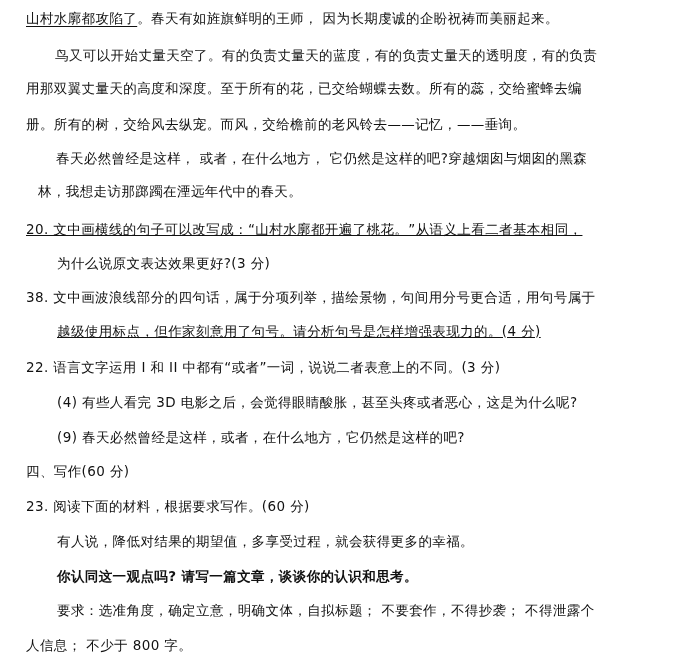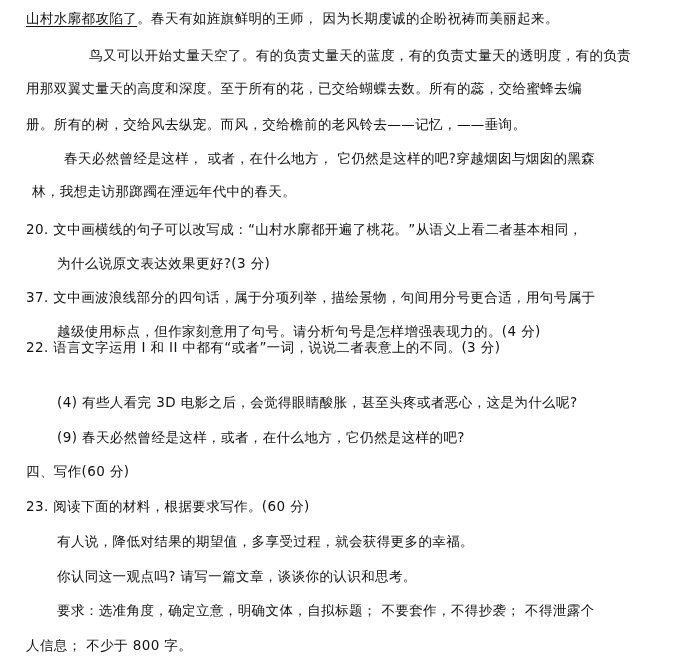--- a/index.html
+++ b/index.html
@@ -8,33 +8,33 @@
   .line { position: absolute; white-space: nowrap; line-height: 18px; letter-spacing: 0.4px; }
   .u { text-decoration: underline; text-underline-offset: 3px; }
 </style>
 </head>
 <body>
 
 <div>
   <div class="line" style="left:26px; top:9px;text-align:center;">
     <span class="u">山村水廓都攻陷了</span><span>。春天有如旌旗鲜明的王师，  因为长期虔诚的企盼祝祷而美丽起来。</span>
   </div>
-  <div class="line" style="left:55px; top:46px;margin-left:34px;">鸟又可以开始丈量天空了。有的负责丈量天的蓝度，有的负责丈量天的透明度，有的负责</div>
+  <div class="line" style="left:55px; top:46px;">鸟又可以开始丈量天空了。有的负责丈量天的蓝度，有的负责丈量天的透明度，有的负责</div>
   <div class="line" style="left:26px; top:79px;">用那双翼丈量天的高度和深度。至于所有的花，已交给蝴蝶去数。所有的蕊，交给蜜蜂去编</div>
   <div class="line" style="left:26px; top:115px;">册。所有的树，交给风去纵宠。而风，交给檐前的老风铃去——记忆，——垂询。</div>
-  <div class="line" style="left:64px; top:149px;text-align:right;">春天必然曾经是这样，  或者，在什么地方，  它仍然是这样的吧?穿越烟囱与烟囱的黑森</div>
-  <div class="line" style="left:32px; top:182px;">林，我想走访那踯躅在湮远年代中的春天。</div>
+  <div class="line" style="left:56px; top:149px;text-align:right;">春天必然曾经是这样，  或者，在什么地方，  它仍然是这样的吧?穿越烟囱与烟囱的黑森</div>
+  <div class="line" style="left:38px; top:182px;">林，我想走访那踯躅在湮远年代中的春天。</div>
 
-  <div class="line" style="left:26px; top:220px;">20.  文中画横线的句子可以改写成：“山村水廓都开遍了桃花。”从语义上看二者基本相同，</div>
+  <div class="line" style="left:26px; top:220px;text-decoration:underline;">20.  文中画横线的句子可以改写成：“山村水廓都开遍了桃花。”从语义上看二者基本相同，</div>
   <div class="line" style="left:57px; top:254px;">为什么说原文表达效果更好?(3 分)</div>
-  <div class="line" style="left:26px; top:288px;">37.  文中画波浪线部分的四句话，属于分项列举，描绘景物，句间用分号更合适，用句号属于</div>
-  <div class="line" style="left:57px; top:322px;">越级使用标点，但作家刻意用了句号。请分析句号是怎样增强表现力的。(4 分)</div>
-  <div class="line" style="left:26px; top:338px;">22.  语言文字运用 I 和 II 中都有“或者”一词，说说二者表意上的不同。(3 分)</div>
+  <div class="line" style="left:26px; top:288px;">38.  文中画波浪线部分的四句话，属于分项列举，描绘景物，句间用分号更合适，用句号属于</div>
+  <div class="line" style="left:57px; top:322px;text-decoration:underline;">越级使用标点，但作家刻意用了句号。请分析句号是怎样增强表现力的。(4 分)</div>
+  <div class="line" style="left:26px; top:358px;">22.  语言文字运用 I 和 II 中都有“或者”一词，说说二者表意上的不同。(3 分)</div>
   <div class="line" style="left:57px; top:393px;">(4) 有些人看完 3D 电影之后，会觉得眼睛酸胀，甚至头疼或者恶心，这是为什么呢?</div>
   <div class="line" style="left:57px; top:428px;">(9) 春天必然曾经是这样，或者，在什么地方，它仍然是这样的吧?</div>
 
   <div class="line" style="left:26px; top:462px;">四、写作(60 分)</div>
   <div class="line" style="left:26px; top:497px;">23.  阅读下面的材料，根据要求写作。(60 分)</div>
   <div class="line" style="left:57px; top:532px;">有人说，降低对结果的期望值，多享受过程，就会获得更多的幸福。</div>
-  <div class="line" style="left:57px; top:567px;">你认同这一观点吗? 请写一篇文章，谈谈你的认识和思考。</div>
+  <div class="line" style="left:57px; top:567px;font-weight:bold;">你认同这一观点吗? 请写一篇文章，谈谈你的认识和思考。</div>
   <div class="line" style="left:57px; top:601px;">要求：选准角度，确定立意，明确文体，自拟标题；  不要套作，不得抄袭；  不得泄露个</div>
   <div class="line" style="left:26px; top:636px;">人信息；  不少于 800 字。</div>
 </div>
 
 </body></html>

